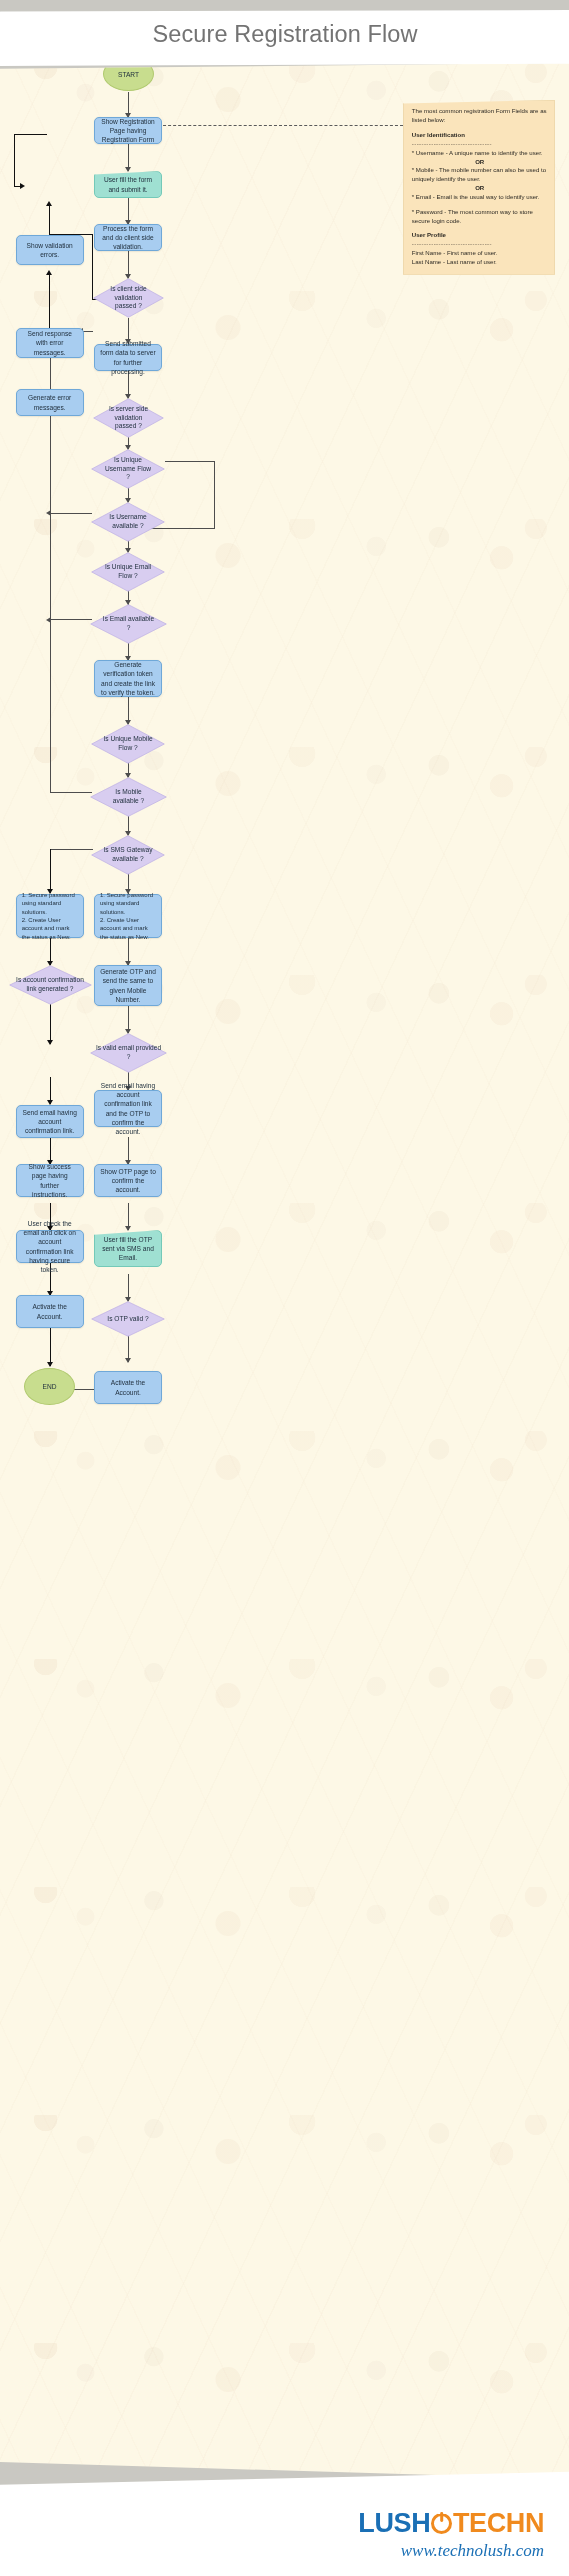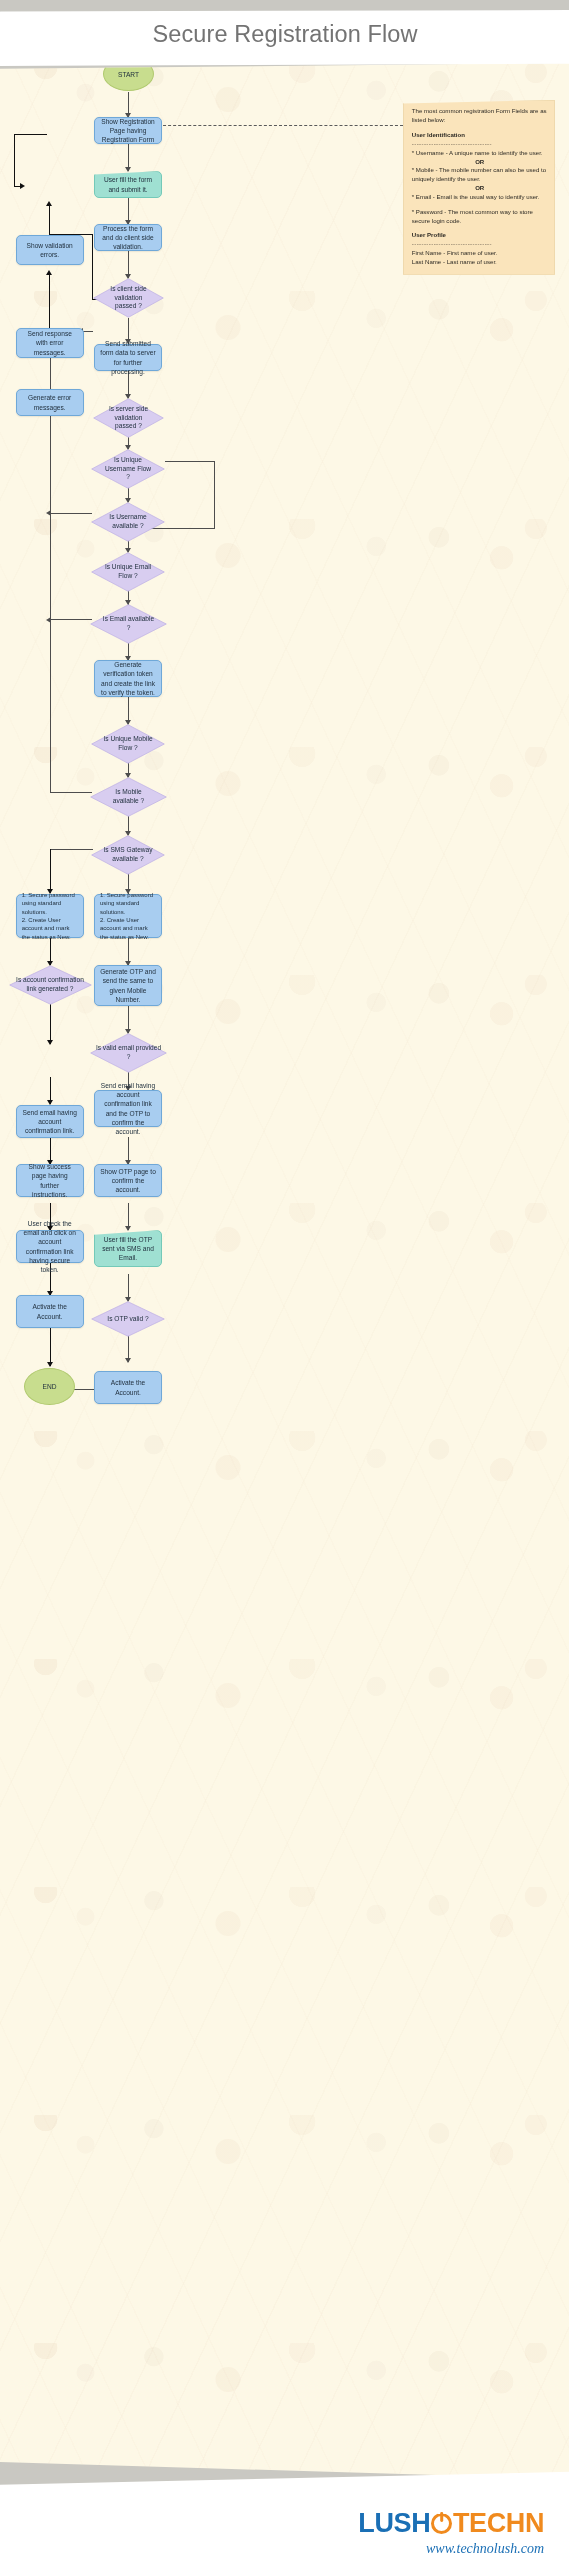--- a/index.html
+++ b/index.html
@@ -212,21 +212,21 @@
   .logo-mark::before {
     content: "";
     position: absolute;
     left: 50%; top: -6.4px;
     transform: translateX(-50%);
     width: 9.3px; height: 5px;
     background: #fff;
   }
   .logo-url {
     margin-top: 5px;
-    font-size: 14px;
+    font-size: 17px;
     font-style: italic;
     color: #1a6fb5;
     font-family: "Liberation Serif", serif;
   }
 </style>
 </head>
 <body>
 
 <div class="page">
 

